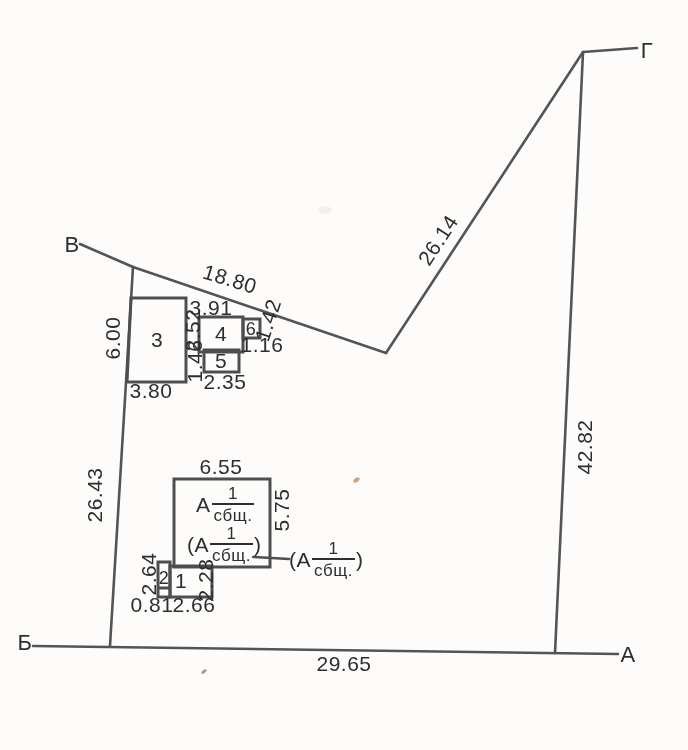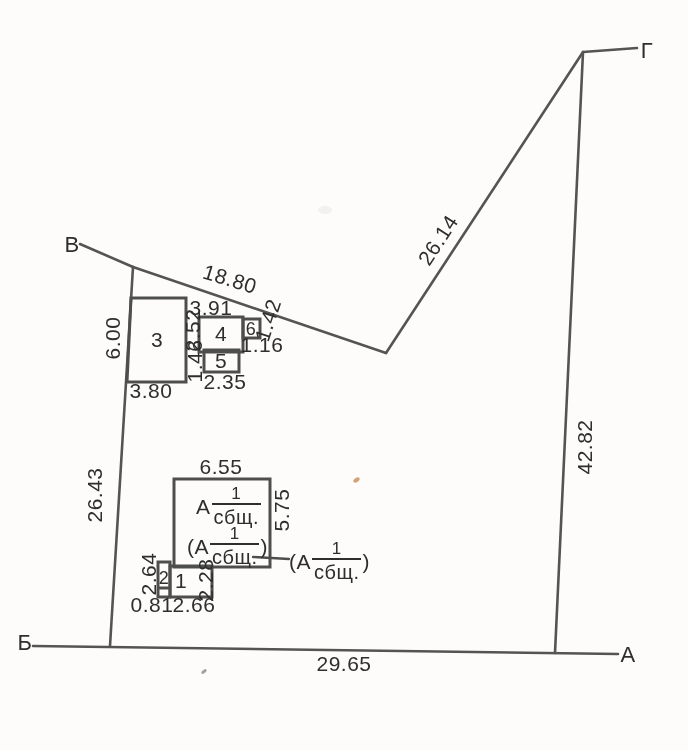--- a/index.html
+++ b/index.html
@@ -61,21 +61,21 @@
     flex-direction: column;
     align-items: center;
     margin: 0 1px;
   }
   .frac-label .num {
     font-size: 17px;
     line-height: 1.0;
     padding: 0 4px 1px 4px;
   }
   .frac-label .den {
-    font-size: 20px;
+    font-size: 17px;
     line-height: 1.15;
     border-top: 2px solid #2e2e2e;
     padding: 1px 2px 0 2px;
   }
 
   
   .speck {
     position: absolute;
     border-radius: 50%;
   }

